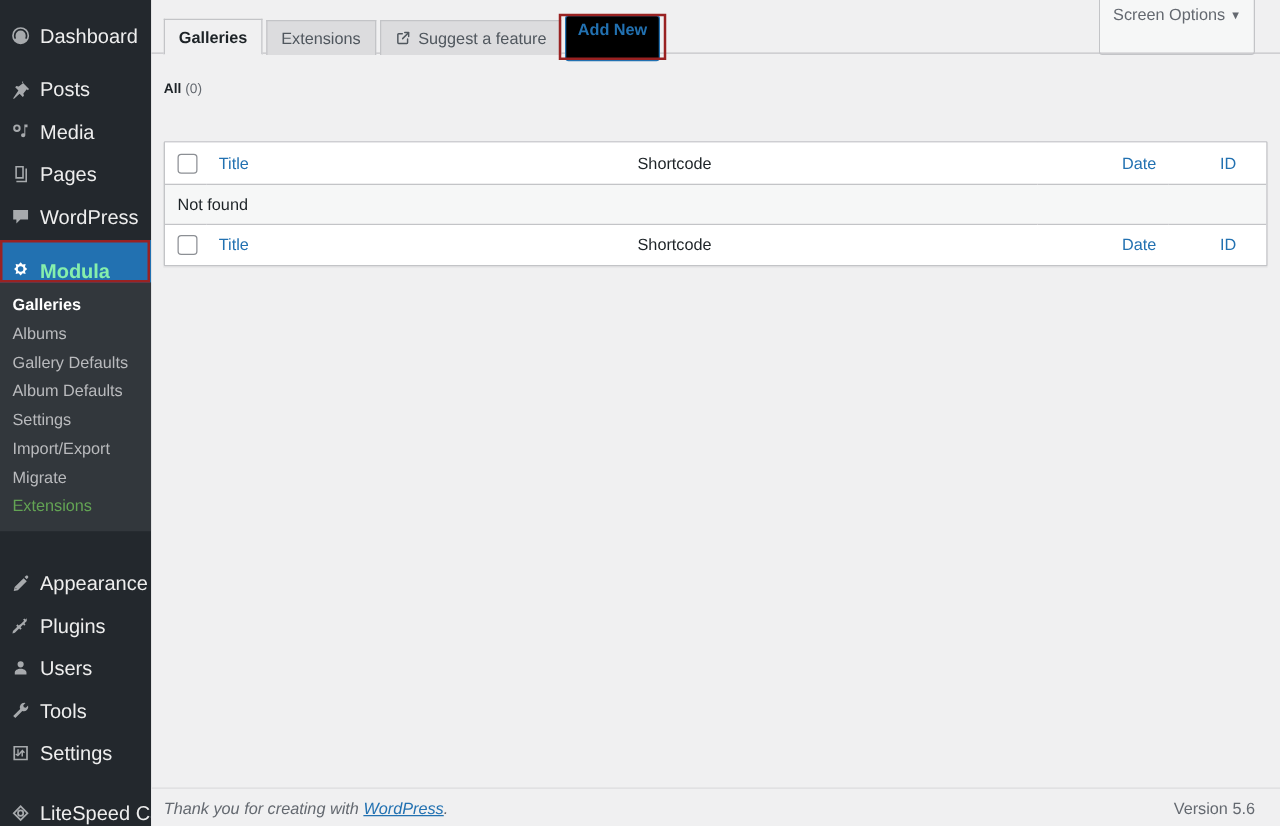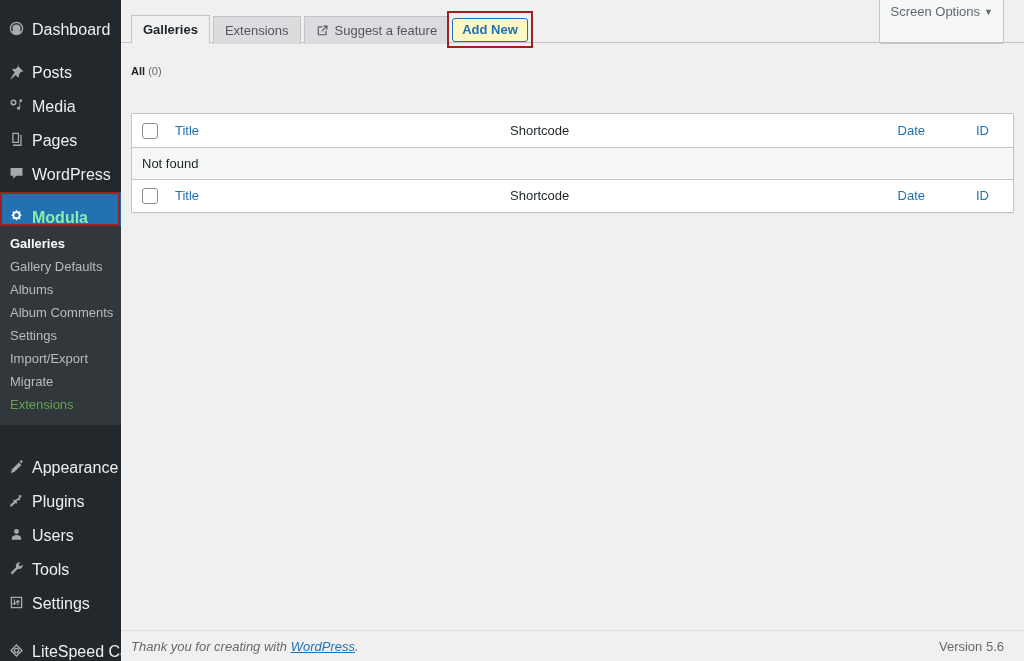--- a/index.html
+++ b/index.html
@@ -123,27 +123,27 @@
   .nav-tab .ext-ico { margin-right: 6px; display: flex; align-items: center; color: #50575e; }
 
   
   .addnew-wrap { position: relative; display: flex; align-items: center; margin-bottom: -1px; height: 28px; }
   .addnew-box {
     position: absolute; left: -5px; top: -5px; right: -5px; bottom: -4px;
     border: 2px solid #992222;
     pointer-events: none;
   }
   .page-title-action {
-    background: #fef9c3;
+    background: #000000;
     border: 1px solid #2271b1;
     color: #2271b1;
     font-size: 13px;
     font-weight: 600;
     border-radius: 3px;
-    padding: 4px 9px 5px 9px;
+    padding: 4px 9px 18px 9px;
     line-height: 1;
     white-space: nowrap;
   }
 
   
   #subsubsub {
     position: absolute; left: 0; top: 65px;
     font-size: 11px;
     color: #2271b1;
     padding-left: 10px;
@@ -271,23 +271,23 @@
         <svg width="17" height="17" viewBox="0 0 20 20" fill="currentColor">
             <path d="M10 2.2l1.9 2.1 2.8-.6-.6 2.8 2.1 1.9-2.1 1.9.6 2.8-2.8-.6L10 14.6 8.1 12.5l-2.8.6.6-2.8L3.8 8.4l2.1-1.9-.6-2.8 2.8.6L10 2.2zm0 3.6a2.6 2.6 0 100 5.2 2.6 2.6 0 000-5.2z"></path>
           </svg>
       </span>
       <span class="mi-label">Modula</span>
 
     </div>
 
     <div class="submenu">
       <a class="sub-item active">Galleries</a>
+      <a class="sub-item">Albums</a>
       <a class="sub-item">Gallery Defaults</a>
-      <a class="sub-item">Albums</a>
-      <a class="sub-item">Album Comments</a>
+      <a class="sub-item">Album Defaults</a>
       <a class="sub-item">Settings</a>
       <a class="sub-item">Import/Export</a>
       <a class="sub-item">Migrate</a>
       <a class="sub-item green">Extensions</a>
     </div>
 
     <div class="menu-gap" style="height:17px;"></div>
 
     <div class="menu-item">
       <span class="mi-icon">

